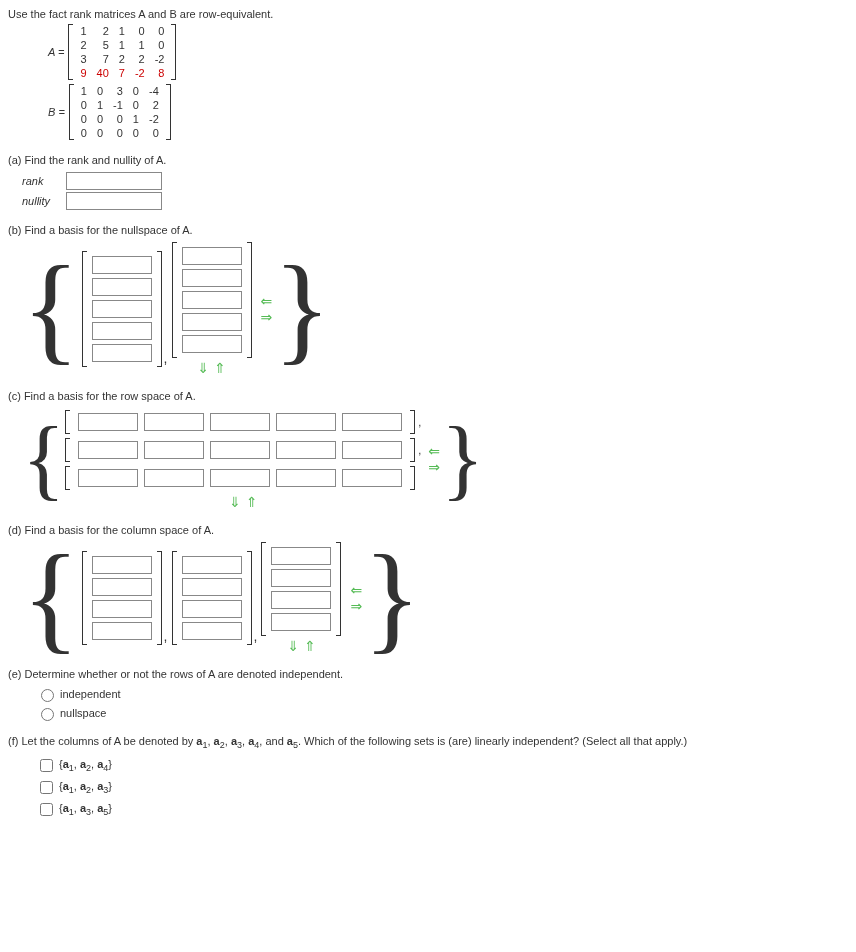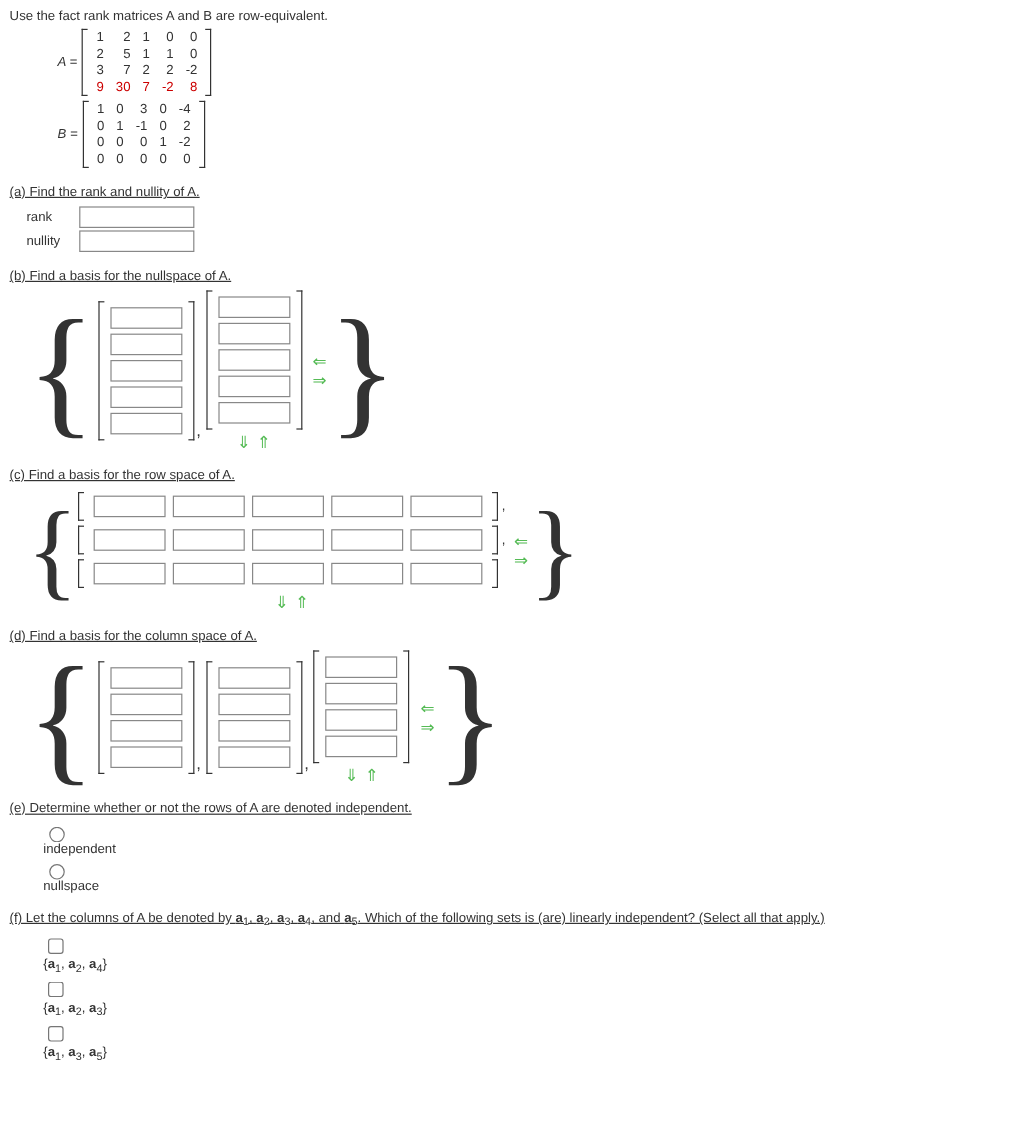--- a/index.html
+++ b/index.html
@@ -3,39 +3,39 @@
 <meta charset="utf-8">
 <style>
   body { font-family: Verdana, Geneva, sans-serif; font-size: 11px; color: #333; margin: 0; padding: 8px; width: 840px; }
   .matrix-eq { display: flex; align-items: center; margin: 4px 0 4px 40px; }
   .label { font-style: italic; margin-right: 4px; }
   table.mat { border-collapse: collapse; }
   table.mat td { padding: 1px 5px; text-align: right; font-family: Verdana, sans-serif; font-size: 11px; }
   .lbr { width: 4px; align-self: stretch; border-top: 1px solid #333; border-bottom: 1px solid #333; border-left: 1px solid #333; margin-right: 2px; }
   .rbr { width: 4px; align-self: stretch; border-top: 1px solid #333; border-bottom: 1px solid #333; border-right: 1px solid #333; margin-left: 2px; }
   .red td { color: #c00; }
-  .section { margin: 14px 0 6px 0; text-decoration: underline; }
+  .section { margin: 14px 0 6px 0; }
   .rank-row { display: flex; align-items: center; margin: 2px 0 2px 14px; }
-  .rank-row .lbl { width: 44px; }
+  .rank-row .lbl { width: 44px; font-style: italic; }
   input.tbox { width: 90px; height: 14px; border: 1px solid #888; font-size: 11px; padding: 1px 2px; }
   input.tbox.sm { width: 54px; }
   .brace { font-size: 120px; line-height: 100px; font-family: serif; font-weight: 100; color: #333; }
   .brace.sm { font-size: 90px; line-height: 80px; }
   .vecset { display: flex; align-items: center; margin-left: 14px; }
   .vec { display: flex; align-items: stretch; margin: 0 2px; }
   .vec .col { display: flex; flex-direction: column; padding: 3px 3px; }
   .vec .col input { margin: 2px 0; }
   .rowvecs { display: flex; flex-direction: column; }
   .rowvec { display: flex; align-items: stretch; margin: 2px 0; }
   .rowvec .row { display: flex; padding: 3px 3px; }
   .rowvec .row input { margin: 0 3px; }
   .arrow { color: #5b5; font-size: 14px; cursor: pointer; margin: 0 1px; }
   .arrow-group-v { display: flex; flex-direction: column; align-items: center; margin-left: 6px; }
   .arrow-group-h { text-align: center; margin-top: 2px; }
-  .radio-row, .chk-row { margin: 3px 0 3px 28px; display: flex; align-items: flex-start; flex-direction: column; }
+  .radio-row, .chk-row { margin: 3px 0 3px 28px; display: flex; align-items: center; }
   .radio-row input, .chk-row input { margin-right: 6px; }
   .sub { font-size: 9px; vertical-align: sub; }
   .bold { font-weight: bold; }
   .comma { align-self: flex-end; margin: 0 2px 10px 0; font-size: 14px; }
 </style>
 </head>
 <body>
 
 <div><span>Use the fact rank matrices A and B are row-equivalent.</span></div>
 
@@ -60,21 +60,21 @@
         </tr>
     <tr>
           <td>3</td>
           <td>7</td>
           <td>2</td>
           <td>2</td>
           <td>-2</td>
         </tr>
     <tr class="red">
           <td>9</td>
-          <td>30</td>
+          <td>40</td>
           <td>7</td>
           <td>-2</td>
           <td>8</td>
         </tr>
   </tbody>
     </table>
   <span class="rbr"></span>
 </div>
 
 <div class="matrix-eq">

